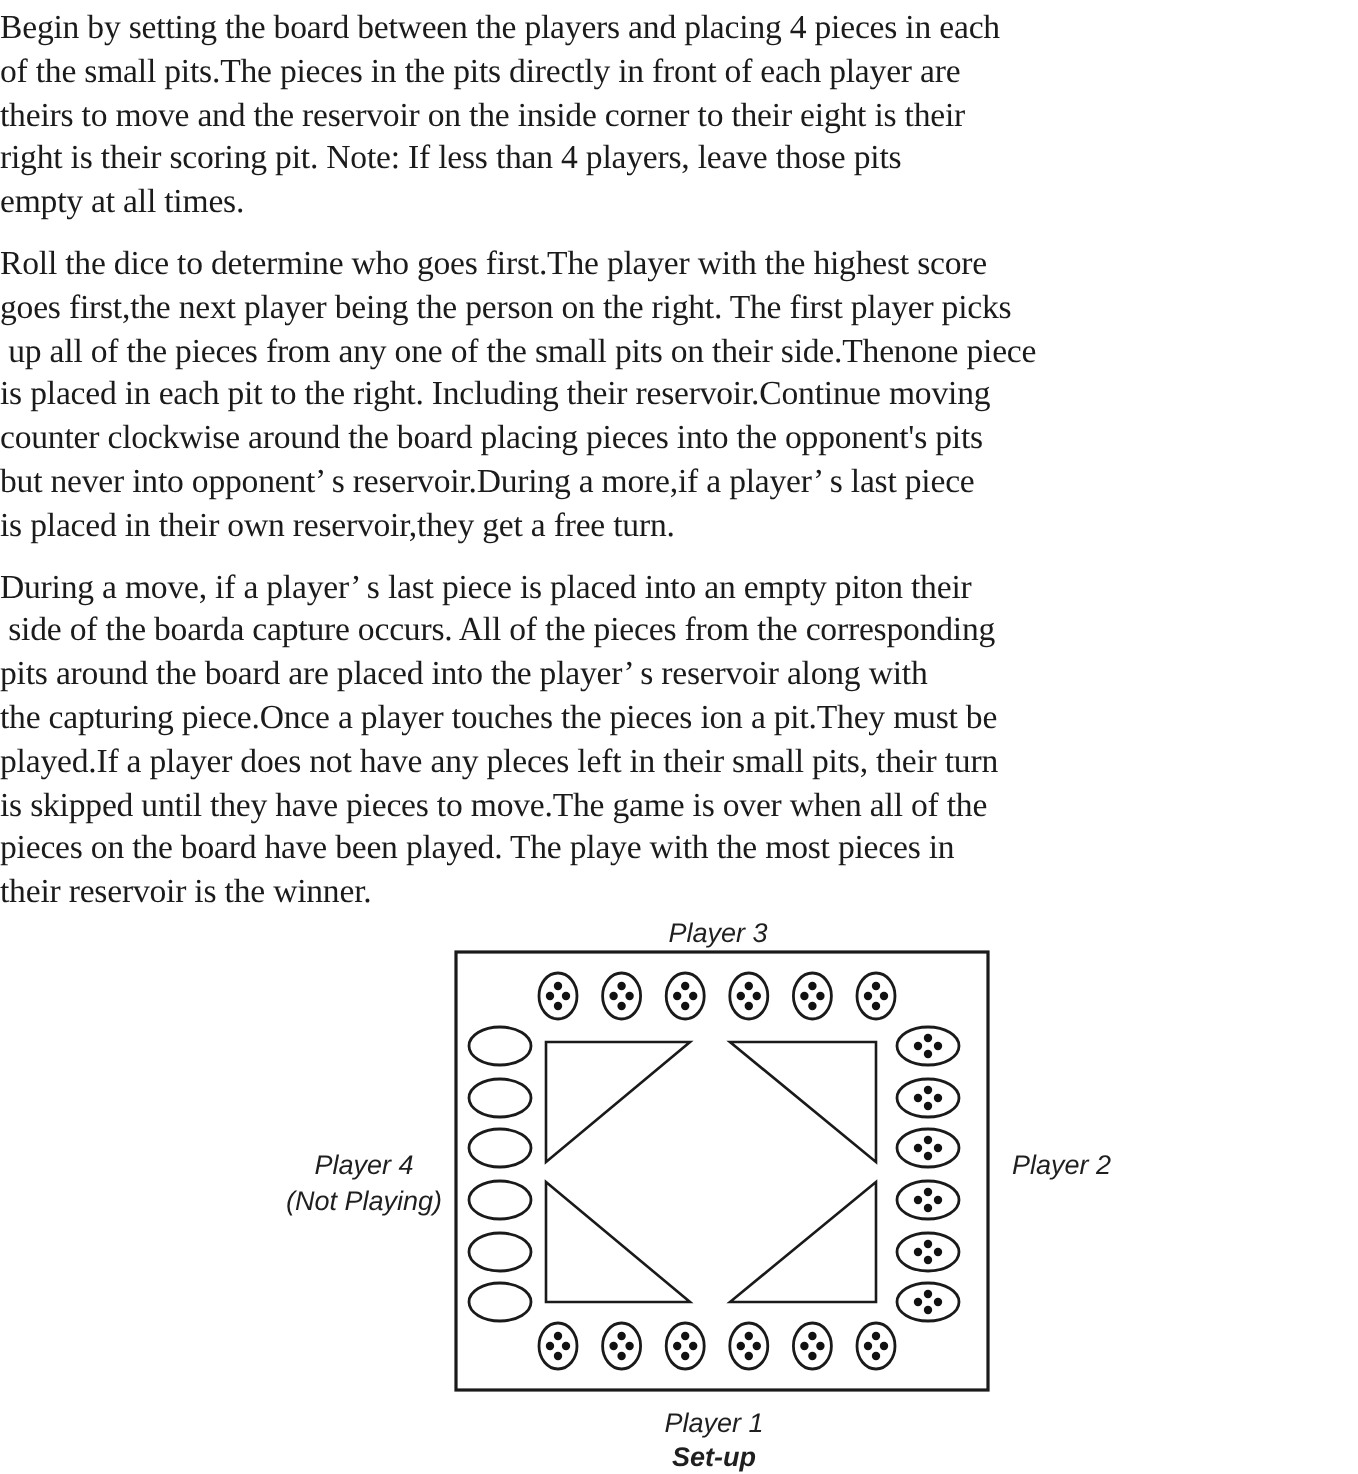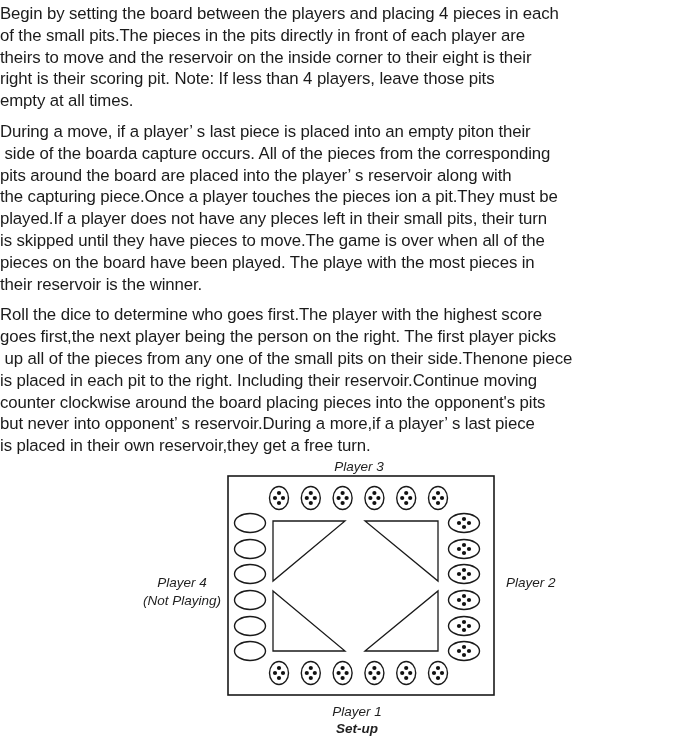--- a/index.html
+++ b/index.html
@@ -7,20 +7,21 @@
     width: 679px; height: 737px;
     background: #ffffff;
     font-family: "Liberation Sans", sans-serif;
     position: relative;
     overflow: hidden;
   }
   .rules {
     position: absolute;
     top: 3px; left: 0;
     width: 633px;
+    font-family: Liberation Serif, serif;
   }
   p.rule {
     margin: 0 0 9px 0;
     font-size: 16.8px;
     line-height: 21.8px;
     letter-spacing: -0.1px;
     color: #1b1b1b;
     white-space: pre-wrap;
   }
   svg.board {
@@ -42,35 +43,35 @@
 </head>
 <body>
 
 <main>
   <section class="rules">
     <p class="rule">Begin by setting the board between the players and placing 4 pieces in each
 of the small pits.The pieces in the pits directly in front of each player are
 theirs to move and the reservoir on the inside corner to their eight is their
 right is their scoring pit. Note: If less than 4 players, leave those pits
 empty at all times.</p>
+    <p class="rule">Roll the dice to determine who goes first.The player with the highest score
+goes first,the next player being the person on the right. The first player picks
+ up all of the pieces from any one of the small pits on their side.Thenone piece
+is placed in each pit to the right. Including their reservoir.Continue moving
+counter clockwise around the board placing pieces into the opponent's pits
+but never into opponent’ s reservoir.During a more,if a player’ s last piece
+is placed in their own reservoir,they get a free turn.</p>
     <p class="rule">During a move, if a player’ s last piece is placed into an empty piton their
  side of the boarda capture occurs. All of the pieces from the corresponding
 pits around the board are placed into the player’ s reservoir along with
 the capturing piece.Once a player touches the pieces ion a pit.They must be
 played.If a player does not have any pleces left in their small pits, their turn
 is skipped until they have pieces to move.The game is over when all of the
 pieces on the board have been played. The playe with the most pieces in
 their reservoir is the winner.</p>
-    <p class="rule">Roll the dice to determine who goes first.The player with the highest score
-goes first,the next player being the person on the right. The first player picks
- up all of the pieces from any one of the small pits on their side.Thenone piece
-is placed in each pit to the right. Including their reservoir.Continue moving
-counter clockwise around the board placing pieces into the opponent's pits
-but never into opponent’ s reservoir.During a more,if a player’ s last piece
-is placed in their own reservoir,they get a free turn.</p>
   </section>
 
   <svg class="board" width="679" height="282" viewBox="0 455 679 282" xmlns="http://www.w3.org/2000/svg">
 
     <text class="lbl" x="359" y="471" text-anchor="middle">Player 3</text>
 
     <rect class="board-outline" x="228" y="476" width="266" height="219"></rect>
 
     <path class="tri" d="M273,521 L345,521 L273,581 Z"></path>
     <path class="tri" d="M365,521 L438,521 L438,581 Z"></path>

